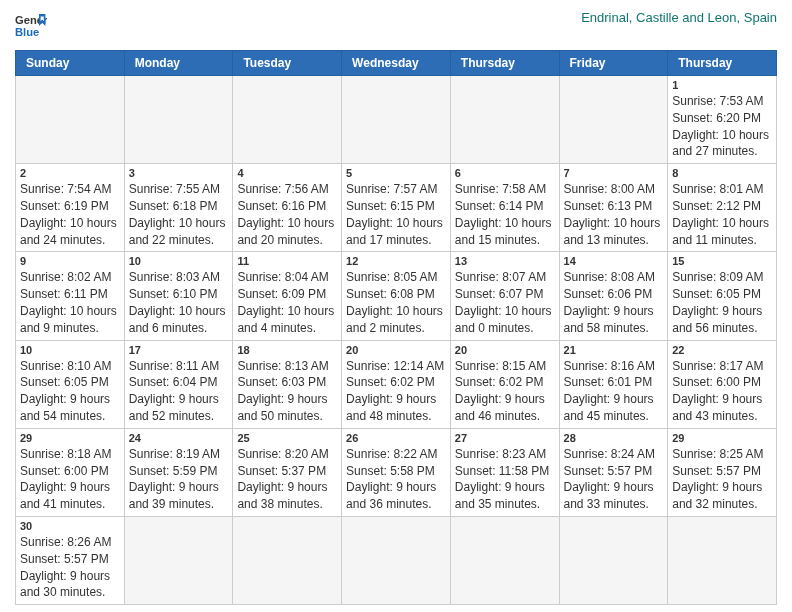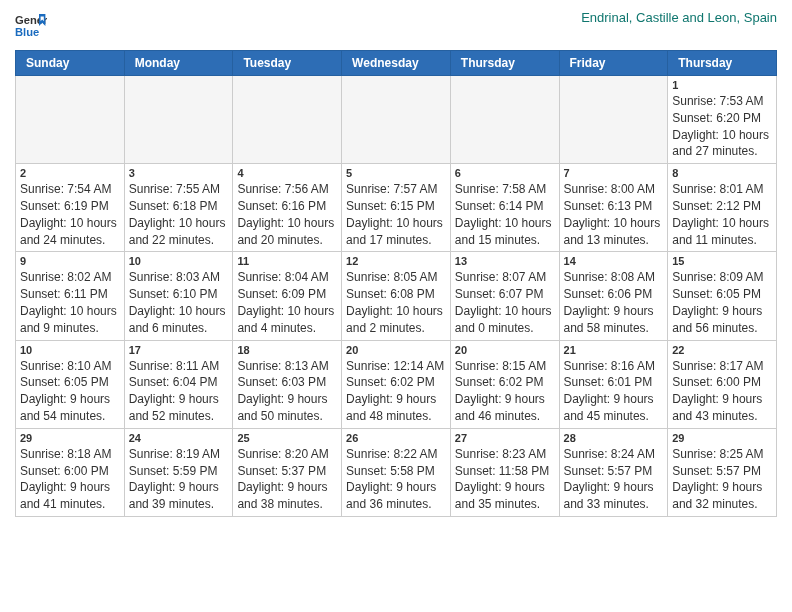--- a/index.html
+++ b/index.html
@@ -329,15 +329,30 @@
 and 33 minutes.</div>
           </td>
           <td>
             <span class="day-number">29</span>
             <div class="day-info">Sunrise: 8:25 AM
 Sunset: 5:57 PM
 Daylight: 9 hours
 and 32 minutes.</div>
           </td>
         </tr>
+        <tr class="last-row">
+          <td>
+            <span class="day-number">30</span>
+            <div class="day-info">Sunrise: 8:26 AM
+Sunset: 5:57 PM
+Daylight: 9 hours
+and 30 minutes.</div>
+          </td>
+          <td class="empty"></td>
+          <td class="empty"></td>
+          <td class="empty"></td>
+          <td class="empty"></td>
+          <td class="empty"></td>
+          <td class="empty"></td>
+        </tr>
       </tbody>
   </table>
 </div>
 
 </body></html>

